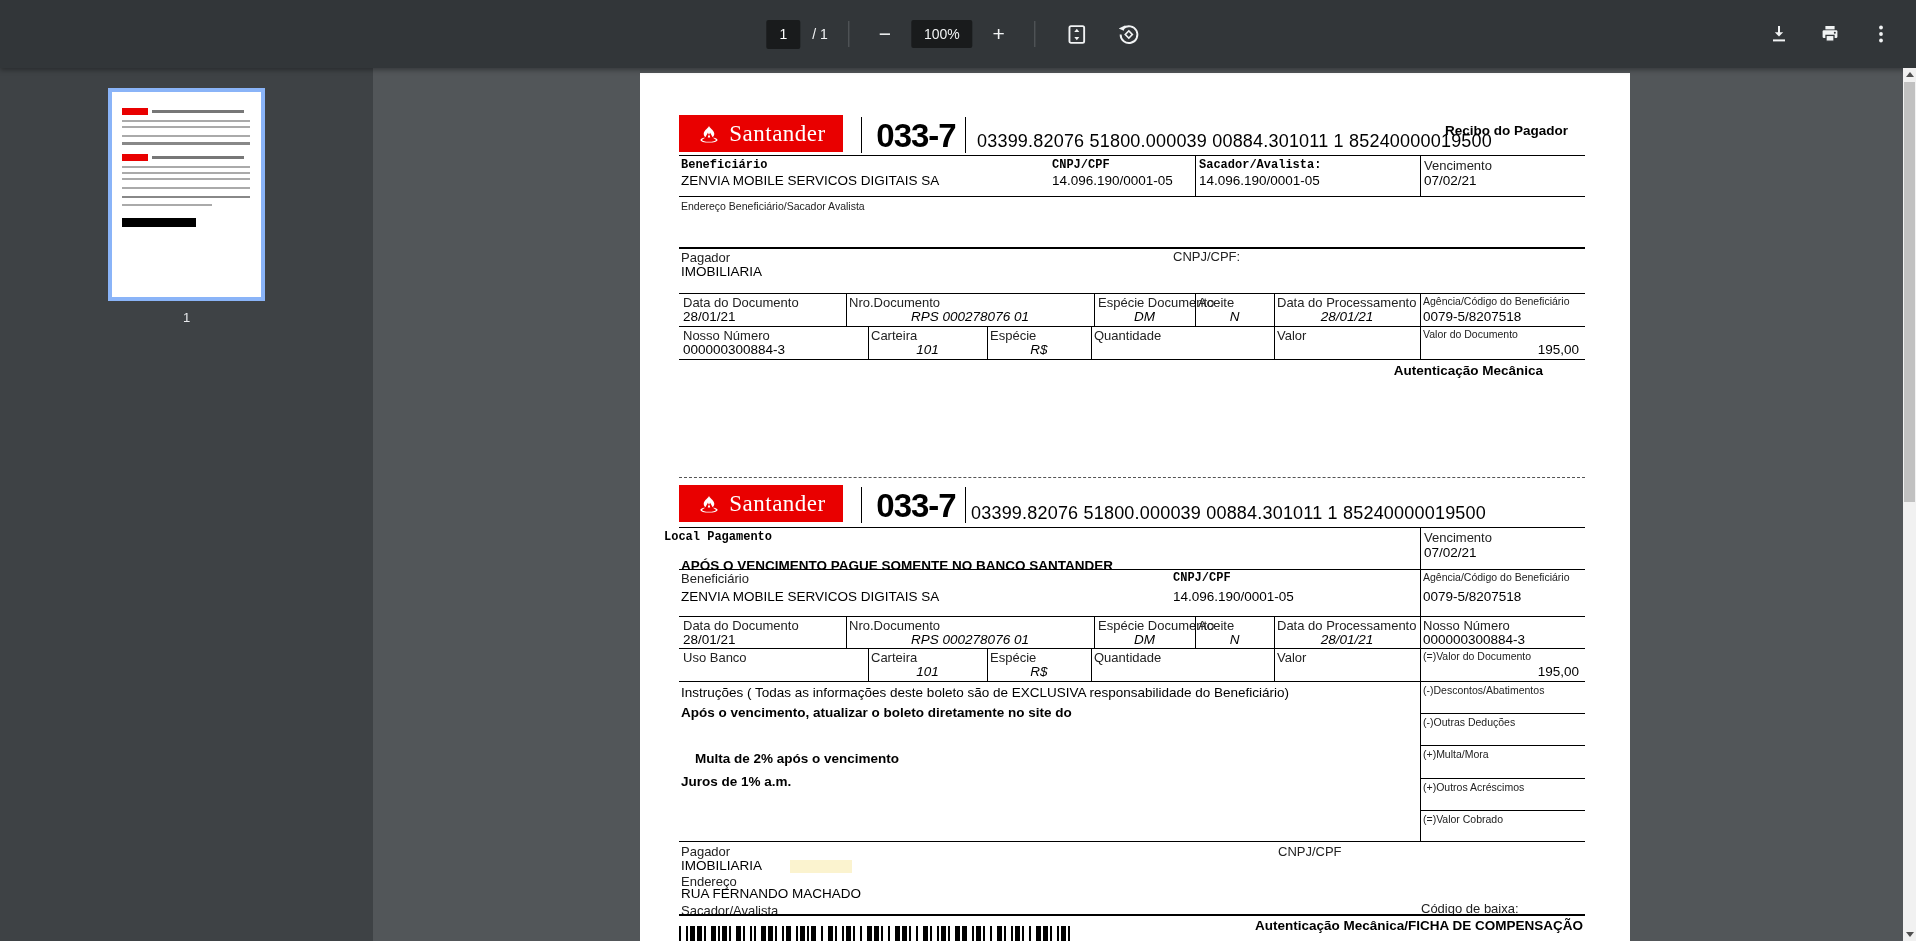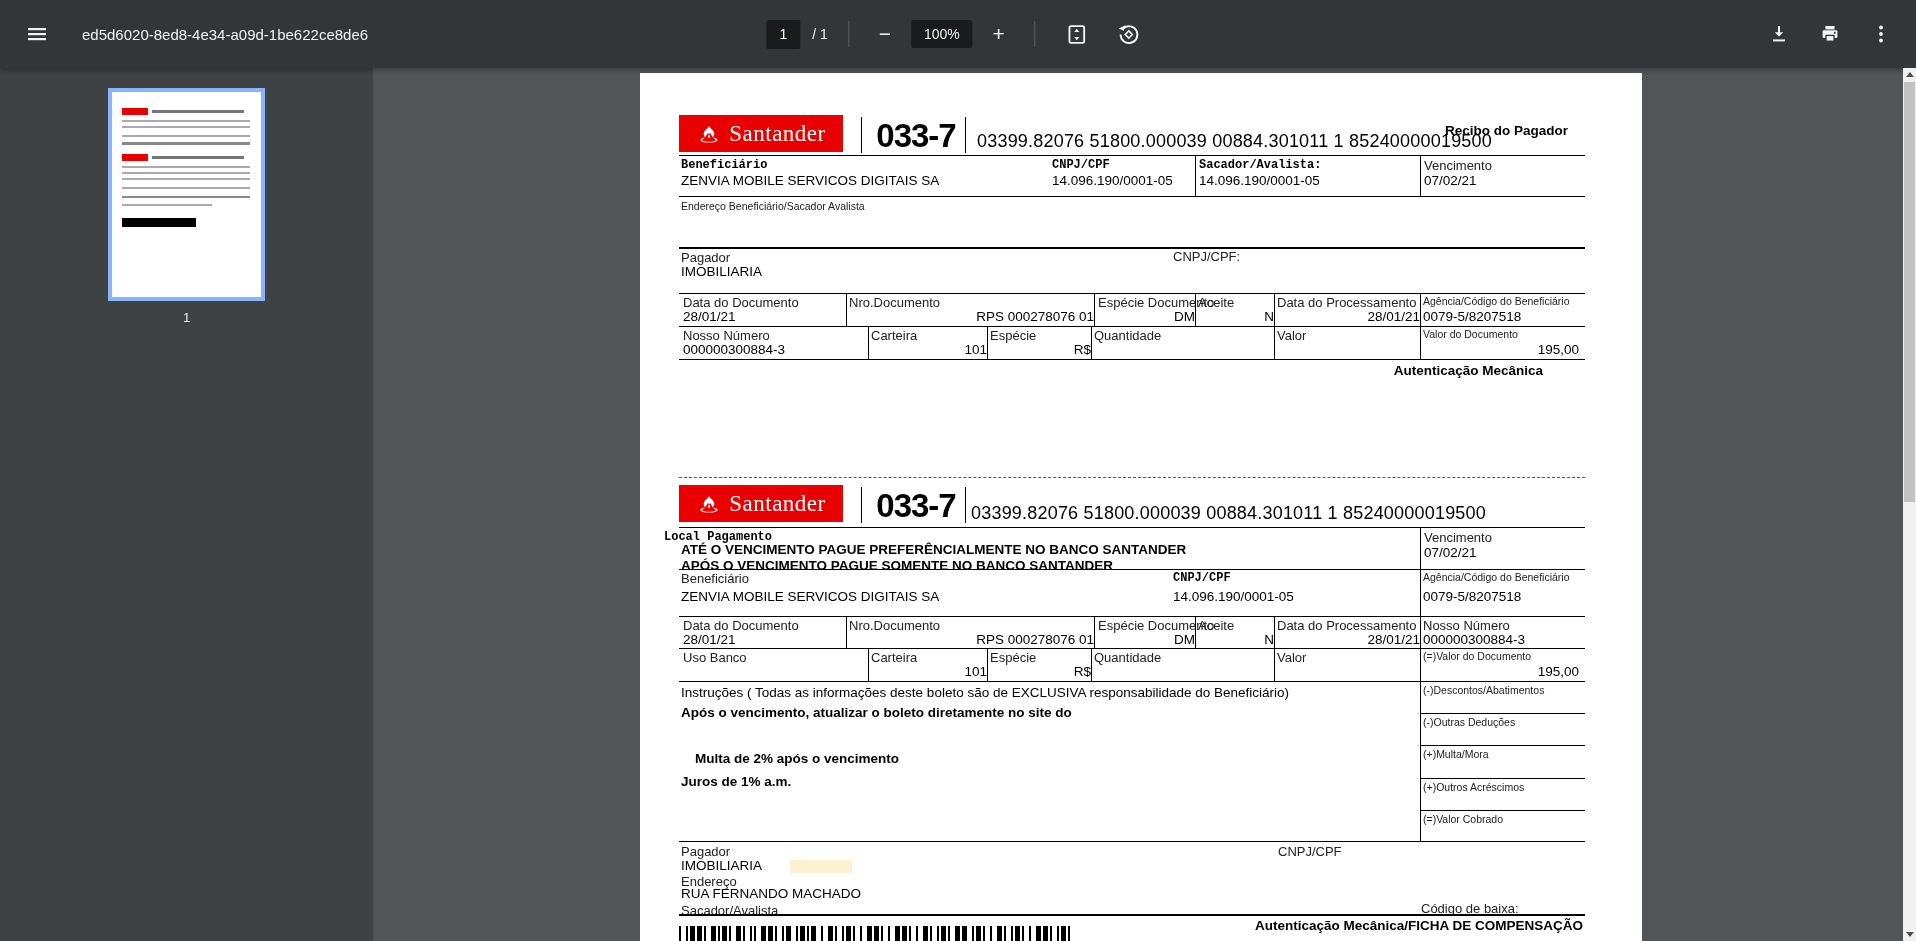--- a/index.html
+++ b/index.html
@@ -52,57 +52,47 @@
   .scrollbar{position:absolute;right:0;top:68px;width:13px;bottom:0;background:#f1f1f1;z-index:40;}
   .sb-arrow{position:absolute;left:0;width:13px;height:13px;display:flex;align-items:center;
             justify-content:center;cursor:pointer;}
   .tri-up{width:0;height:0;border-left:4px solid transparent;border-right:4px solid transparent;
           border-bottom:5px solid #505050;}
   .tri-dn{width:0;height:0;border-left:4px solid transparent;border-right:4px solid transparent;
           border-top:5px solid #505050;}
   .sb-thumb{position:absolute;left:1px;top:14px;width:11px;height:420px;background:#c1c1c1;cursor:pointer;}
 
   
-  .page{position:absolute;left:640px;top:73px;width:990px;height:868px;background:#fff;padding-left:12px;}
+  .page{position:absolute;left:640px;top:73px;width:990px;height:868px;background:#fff;}
   .t{position:absolute;white-space:nowrap;color:#000;}
   .lbl{font-size:13px;line-height:1.1;color:#222;}
   .sm{font-size:10.5px;line-height:1.1;color:#222;}
   .val{font-size:13.5px;line-height:1.2;}
   .vb{font-size:13.5px;font-weight:bold;line-height:1.2;}
   .mono{font-family:"Liberation Mono",monospace;font-weight:bold;font-size:12px;color:#000;}
   .hl{position:absolute;left:39px;width:906px;height:1px;background:#000;}
   .thick{height:2px;}
   .dash{background:none;border-top:1px dashed #555;height:0;}
   .vl{position:absolute;width:1px;background:#000;}
-  .ctr{text-align:right;}
+  .ctr{text-align:center;font-style:italic;}
   .rt{text-align:right;}
   .logo{position:absolute;left:39px;width:164px;height:37px;background:#e90000;display:flex;
         align-items:center;justify-content:center;gap:7px;}
   .logo-word{color:#fff;font-family:"Liberation Serif",serif;font-size:23px;letter-spacing:.5px;}
   .bank-code{position:absolute;left:227px;width:98px;text-align:center;font-size:33px;font-weight:bold;
              letter-spacing:-1px;}
   .digit-line{position:absolute;font-size:18px;letter-spacing:.2px;}
   .barcode{position:absolute;left:39px;top:853px;width:611px;height:15px;overflow:hidden;white-space:nowrap;font-size:0;}
   .barcode i{display:inline-block;height:15px;background:#000;}
   .hlmark{position:absolute;background:#fbf3cf;}
 </style>
 </head>
 <body>
 
 <header class="toolbar">
-  <div class="tb-left">
-    <button class="tb-btn">
-      <svg width="20" height="20" viewBox="0 0 20 20">
-        <rect x="1" y="4" width="18" height="2.2" fill="#f1f3f4"></rect>
-        <rect x="1" y="9" width="18" height="2.2" fill="#f1f3f4"></rect>
-        <rect x="1" y="14" width="18" height="2.2" fill="#f1f3f4"></rect>
-      </svg>
-    </button>
-    <span class="doc-title">ed5d6020-8ed8-4e34-a09d-1be622ce8de6</span>
-  </div>
 
   <div class="tb-center">
     <input class="page-input" value="1" style="">
     <span class="page-total">/ 1</span>
     <span class="tb-sep"></span>
     <button class="zoom-glyph">−</button>
     <button class="zoom-box">100%</button>
     <button class="zoom-glyph">+</button>
     <span class="tb-sep"></span>
     <button class="tb-btn">
@@ -235,21 +225,20 @@
     </svg>
     <span class="logo-word">Santander</span>
   </div>
   <div class="vl" style="left:221px;top:414px;height:36px;"></div>
   <div class="t bank-code" style="top:414px;">033-7</div>
   <div class="vl" style="left:325px;top:414px;height:36px;"></div>
   <div class="t digit-line" style="left:331px;top:430px;">03399.82076 51800.000039 00884.301011 1 85240000019500</div>
 
   <div class="hl" style="top:454px;"></div>
   <span class="t mono" style="left:24px;top:457px;">Local Pagamento</span>
-  <span class="t vb" style="left:41px;top:469px;">ATÉ O VENCIMENTO PAGUE PREFERÊNCIALMENTE NO BANCO SANTANDER</span>
   <span class="t vb" style="left:41px;top:485px;">APÓS O VENCIMENTO PAGUE SOMENTE NO BANCO SANTANDER</span>
   <span class="t lbl" style="left:784px;top:458px;">Vencimento</span>
   <span class="t val" style="left:784px;top:472px;">07/02/21</span>
   <div class="hl" style="top:496px;"></div>
 
   <span class="t lbl" style="left:41px;top:499px;">Beneficiário</span>
   <span class="t mono" style="left:533px;top:498px;">CNPJ/CPF</span>
   <span class="t sm" style="left:783px;top:499px;">Agência/Código do Beneficiário</span>
   <span class="t val" style="left:41px;top:516px;">ZENVIA MOBILE SERVICOS DIGITAIS SA</span>
   <span class="t val" style="left:533px;top:516px;">14.096.190/0001-05</span>

